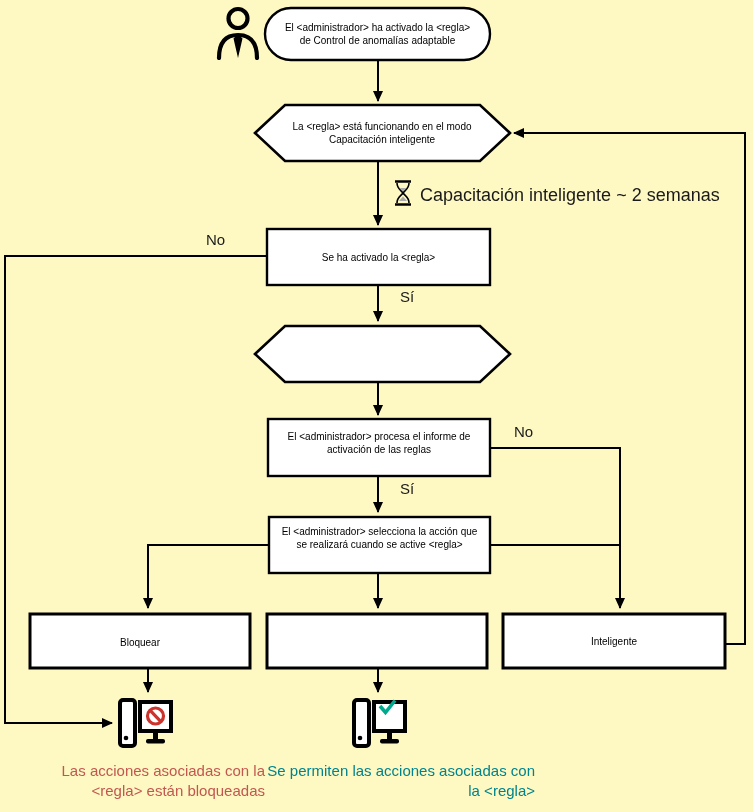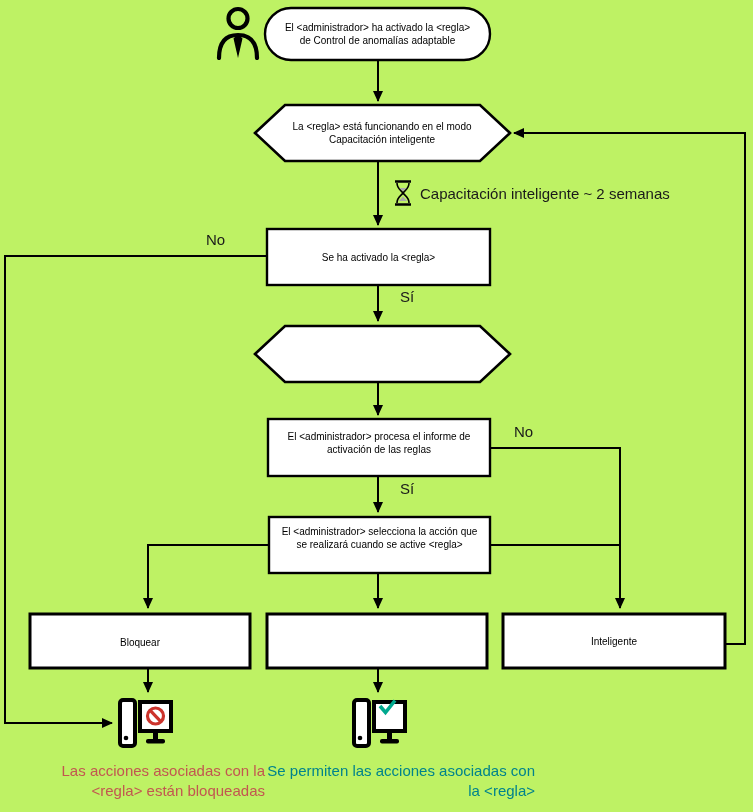--- a/index.html
+++ b/index.html
@@ -1,37 +1,37 @@
 <!DOCTYPE html>
 <html><head>
 <meta charset="utf-8">
 <style>
   html,body{margin:0;padding:0;background:#fff;}
   .canvas{
     position:relative;
     width:753px;height:812px;
-    background:#bef264;
+    background:#fef9c3;
     font-family:"Liberation Sans",sans-serif;
     overflow:hidden;
   }
   .layer{position:absolute;left:0;top:0;}
   .node-label{
     position:absolute;
     display:flex;align-items:center;justify-content:center;
     text-align:center;
     font-size:10px;line-height:1.3;color:#000;
     white-space:pre-line;
   }
   .edge-label{
     position:absolute;
     font-size:15px;color:#1a1a1a;
   }
   .timer-label{
     position:absolute;
-    font-size:15px;color:#1a1a1a;
+    font-size:18px;color:#1a1a1a;
   }
   .caption{
     position:absolute;
     text-align:right;
     font-size:15px;line-height:20px;
     white-space:pre-line;
   }
   .caption-blocked{color:#c25750;}
   .caption-allowed{color:#00838c;}
   .icon-abs{position:absolute;}

